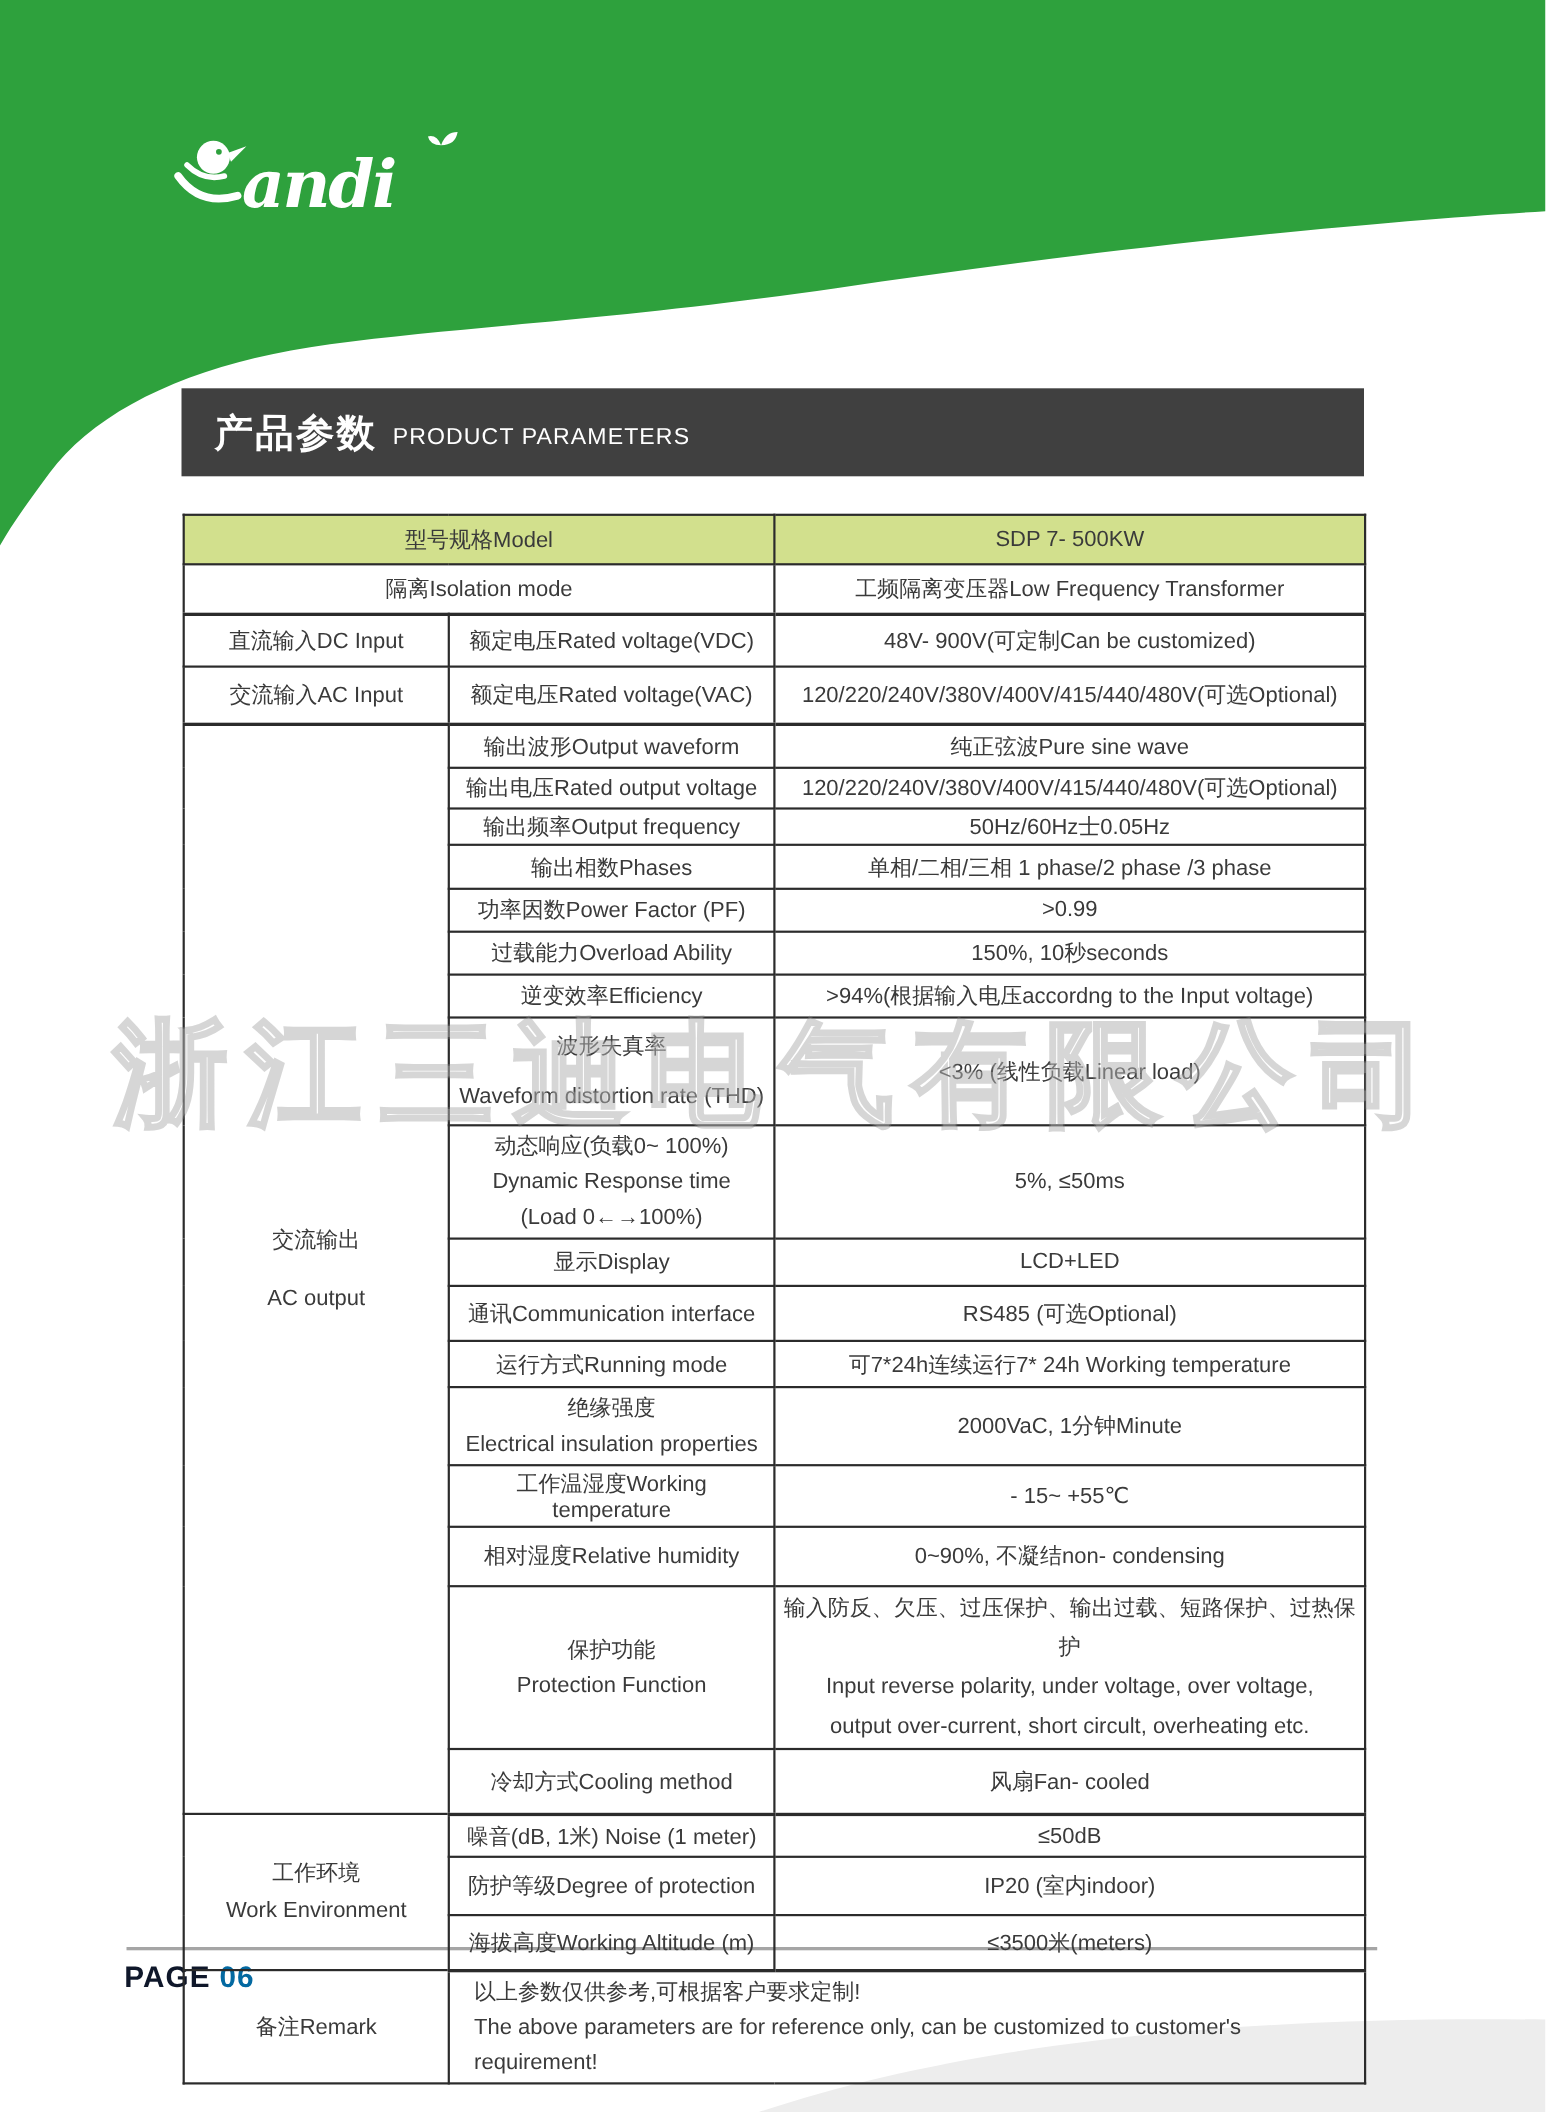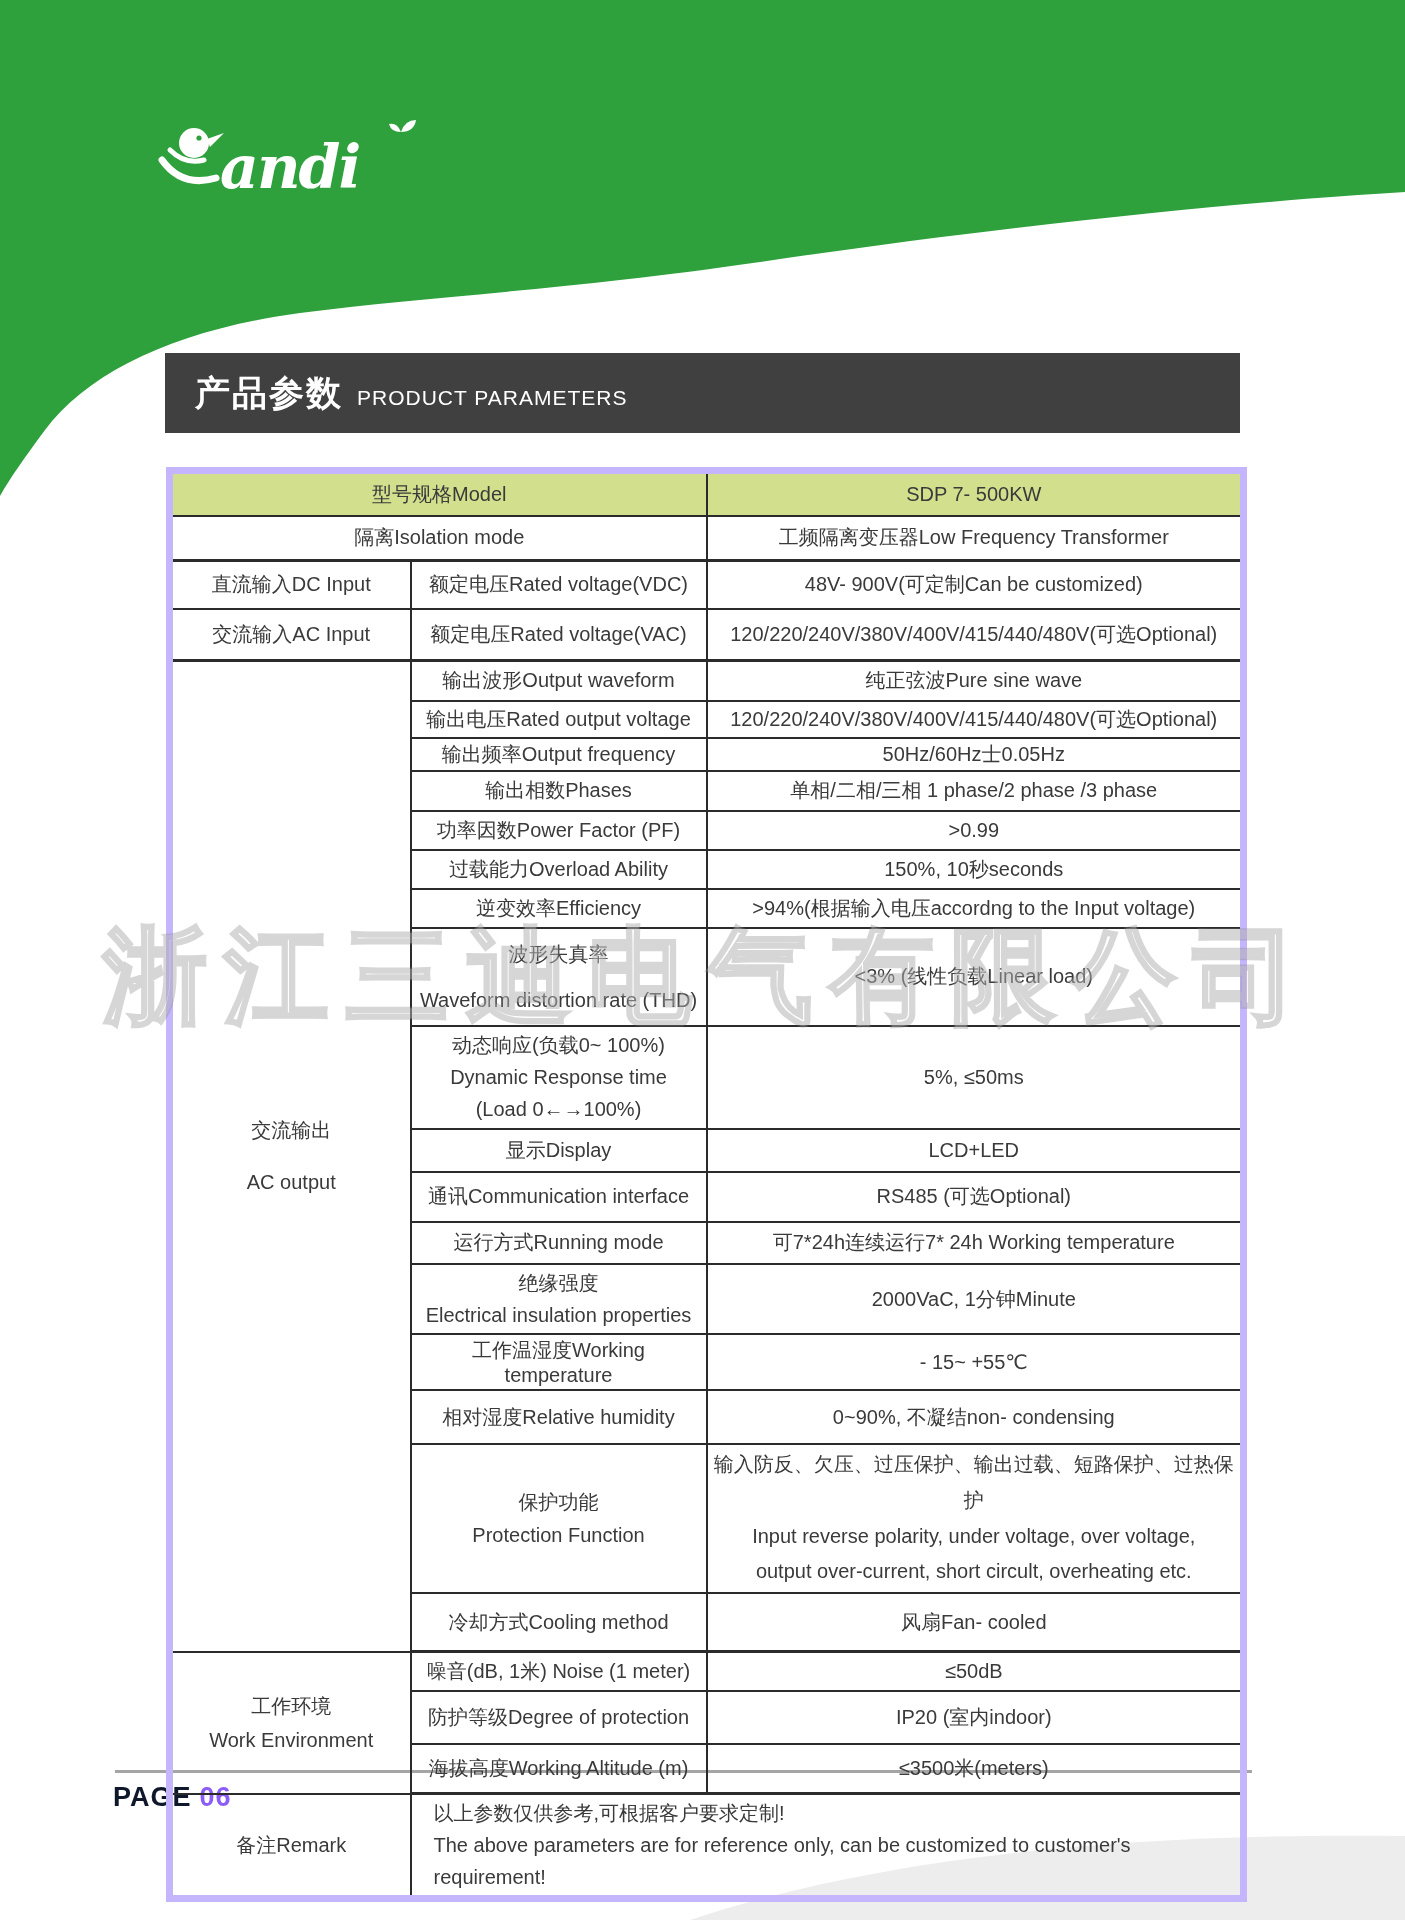--- a/index.html
+++ b/index.html
@@ -20,21 +20,21 @@
   .banner .en{color:#fff;font-size:21px;margin-left:14px;margin-top:10px;letter-spacing:1px;}
   
   table.spec{
     position:absolute;left:166px;top:467px;width:1074px;z-index:3;
     border-collapse:collapse;table-layout:fixed;background:transparent;
   }
   table.spec td{
     border:2px solid #2b2b2b;text-align:center;vertical-align:middle;
     font-size:20px;color:#3a3a3a;padding:2px 6px;box-sizing:border-box;
   }
-  table.spec{border:7px solid #c4b5fd;padding-left:46px;}
+  table.spec{border:1px solid #c4b5fd;padding-left:46px;}
   td.hdr{background:#d2e08d;font-size:22px;color:#2f2f2f;}
   tr.sec td{border-bottom-width:3px;}
   td.val{border-left-width:3px;}
   td.group{font-size:20px;}
   .pre{white-space:pre-line;}
   .lh-wide{line-height:2.3;}
   .lh-med{line-height:1.62;}
   .lh-prot{line-height:1.78;font-size:19px;}
   .left-cell{text-align:left !important;padding-left:22px !important;line-height:1.6;}
   
@@ -42,21 +42,21 @@
     position:absolute;left:103px;top:922px;width:1194px;height:112px;z-index:9;
     display:flex;justify-content:space-between;align-items:center;
     font-size:104px;font-weight:bold;pointer-events:none;
     color:rgba(255,255,255,0.28);
     -webkit-text-stroke:3px rgba(135,135,135,0.34);
   }
   
   .footer-rule{position:absolute;left:115px;top:1770px;width:1137px;height:3px;background:#a5a5a5;z-index:2;}
   .page-label{position:absolute;left:113px;top:1782px;z-index:2;font-size:27px;font-weight:bold;letter-spacing:1px;}
   .page-label .pg{color:#0f172a;}
-  .page-label .num{color:#8b5cf6;margin-left:8px;}
+  .page-label .num{color:#0369a1;margin-left:8px;}
   
   .bottom-swoosh{position:absolute;left:690px;top:1788px;width:715px;height:132px;z-index:0;}
 </style>
 </head>
 <body>
 
 <svg class="hero" viewBox="0 0 1405 500" preserveAspectRatio="none">
   <path d="M0,0 H1405 V192 C1250,201 1000,226 760,262 C560,291 430,296 300,313 C180,329 90,370 45,430 C25,457 10,478 0,496 Z" fill="#2ea13d"></path>
 </svg>
 

